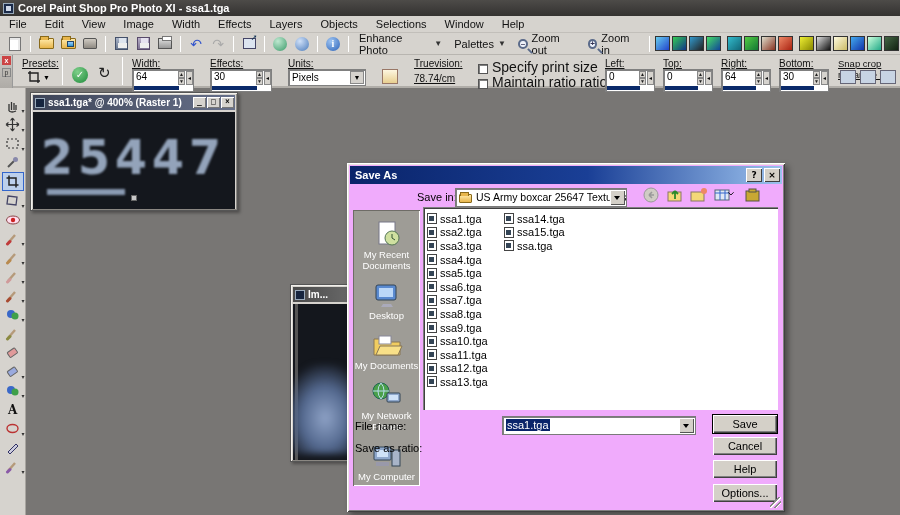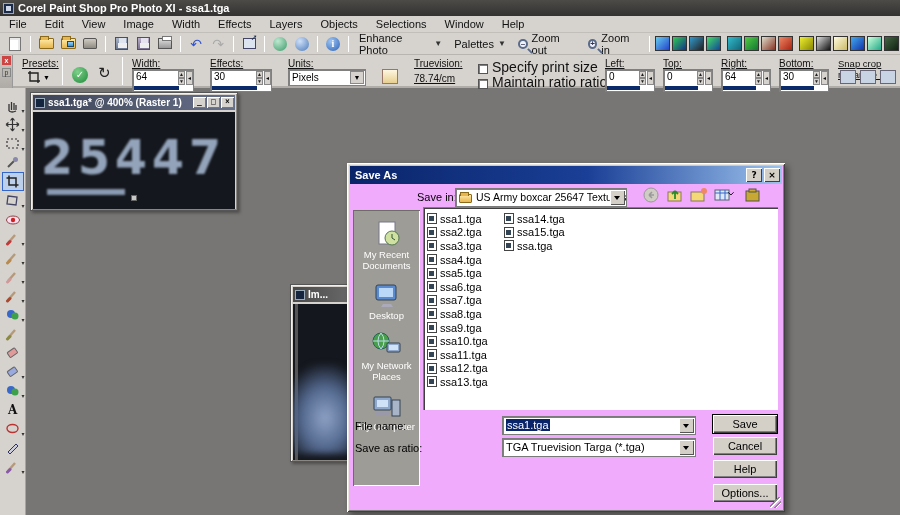--- a/index.html
+++ b/index.html
@@ -539,20 +539,25 @@
           <rect x="8" y="2" width="16" height="22" fill="#fff" stroke="#778"></rect>
           <circle cx="21" cy="18" r="7" fill="#cfe0a0" stroke="#575"></circle>
           <path d="M21 14 v4 l3 2" stroke="#353" fill="none"></path>
         </svg><span>My Recent Documents</span></div>
       <div class="place"><svg width="32" height="28">
           <rect x="5" y="4" width="20" height="15" rx="2" fill="#5a8ad0" stroke="#345"></rect>
           <rect x="8" y="7" width="14" height="9" fill="#bcd8f8"></rect>
           <path d="M12 23 h8 l2 3 h-12 z" fill="#aab"></path>
         </svg><span>Desktop</span></div>
       <div class="place"><svg width="32" height="28">
+          <path d="M3 8 h10 l2 3 h14 v13 h-26 z" fill="#f0cc60" stroke="#875"></path>
+          <rect x="8" y="5" width="12" height="8" fill="#fff" stroke="#889"></rect>
+          <path d="M5 24 l4 -9 h22 l-4 9 z" fill="#f8e088" stroke="#875"></path>
+        </svg><span>My Documents</span></div>
+      <div class="place"><svg width="32" height="28">
           <circle cx="10" cy="10" r="8" fill="#4aa04a" stroke="#265"></circle>
           <path d="M2 10 h16 M10 2 a12 12 0 0 1 0 16 M10 2 a12 12 0 0 0 0 16" stroke="#bde" fill="none"></path>
           <rect x="16" y="12" width="13" height="9" rx="1" fill="#8fa8cc" stroke="#345"></rect>
           <rect x="18" y="14" width="9" height="5" fill="#cfe2f8"></rect>
         </svg><span>My Network Places</span></div>
       <div class="place"><svg width="32" height="28">
           <rect x="3" y="5" width="17" height="13" rx="1" fill="#8fa8cc" stroke="#345"></rect>
           <rect x="6" y="8" width="11" height="7" fill="#cfe2f8"></rect>
           <rect x="21" y="8" width="8" height="16" fill="#a8b4c8" stroke="#345"></rect>
           <rect x="5" y="20" width="13" height="4" fill="#99a"></rect>
@@ -628,23 +633,19 @@
       </div>
   </div>
 
   <div class="dlabel" style="left:8px;top:257px;">File name:</div>
   <div class="combo" style="left:155px;top:253px;width:194px;">
     <span class="cv"><span class="selhl">ssa1.tga</span></span>
     <span class="dbtn"></span>
   </div>
 
   <div class="dlabel" style="left:8px;top:279px;">Save as ratio:</div>
-  <div class="combo" style="left:155px;top:275px;width:194px;">
-    <span class="cv">TGA Truevision Targa (*.tga)</span>
-    <span class="dbtn"></span>
-  </div>
 
   <div class="dbtnrow def" style="left:366px;top:252px;">Save</div>
   <div class="dbtnrow" style="left:366px;top:274px;">Cancel</div>
   <div class="dbtnrow" style="left:366px;top:297px;">Help</div>
   <div class="dbtnrow" style="left:366px;top:321px;">Options...</div>
   <div class="gripper"></div>
 </div>
 
 </body></html>

